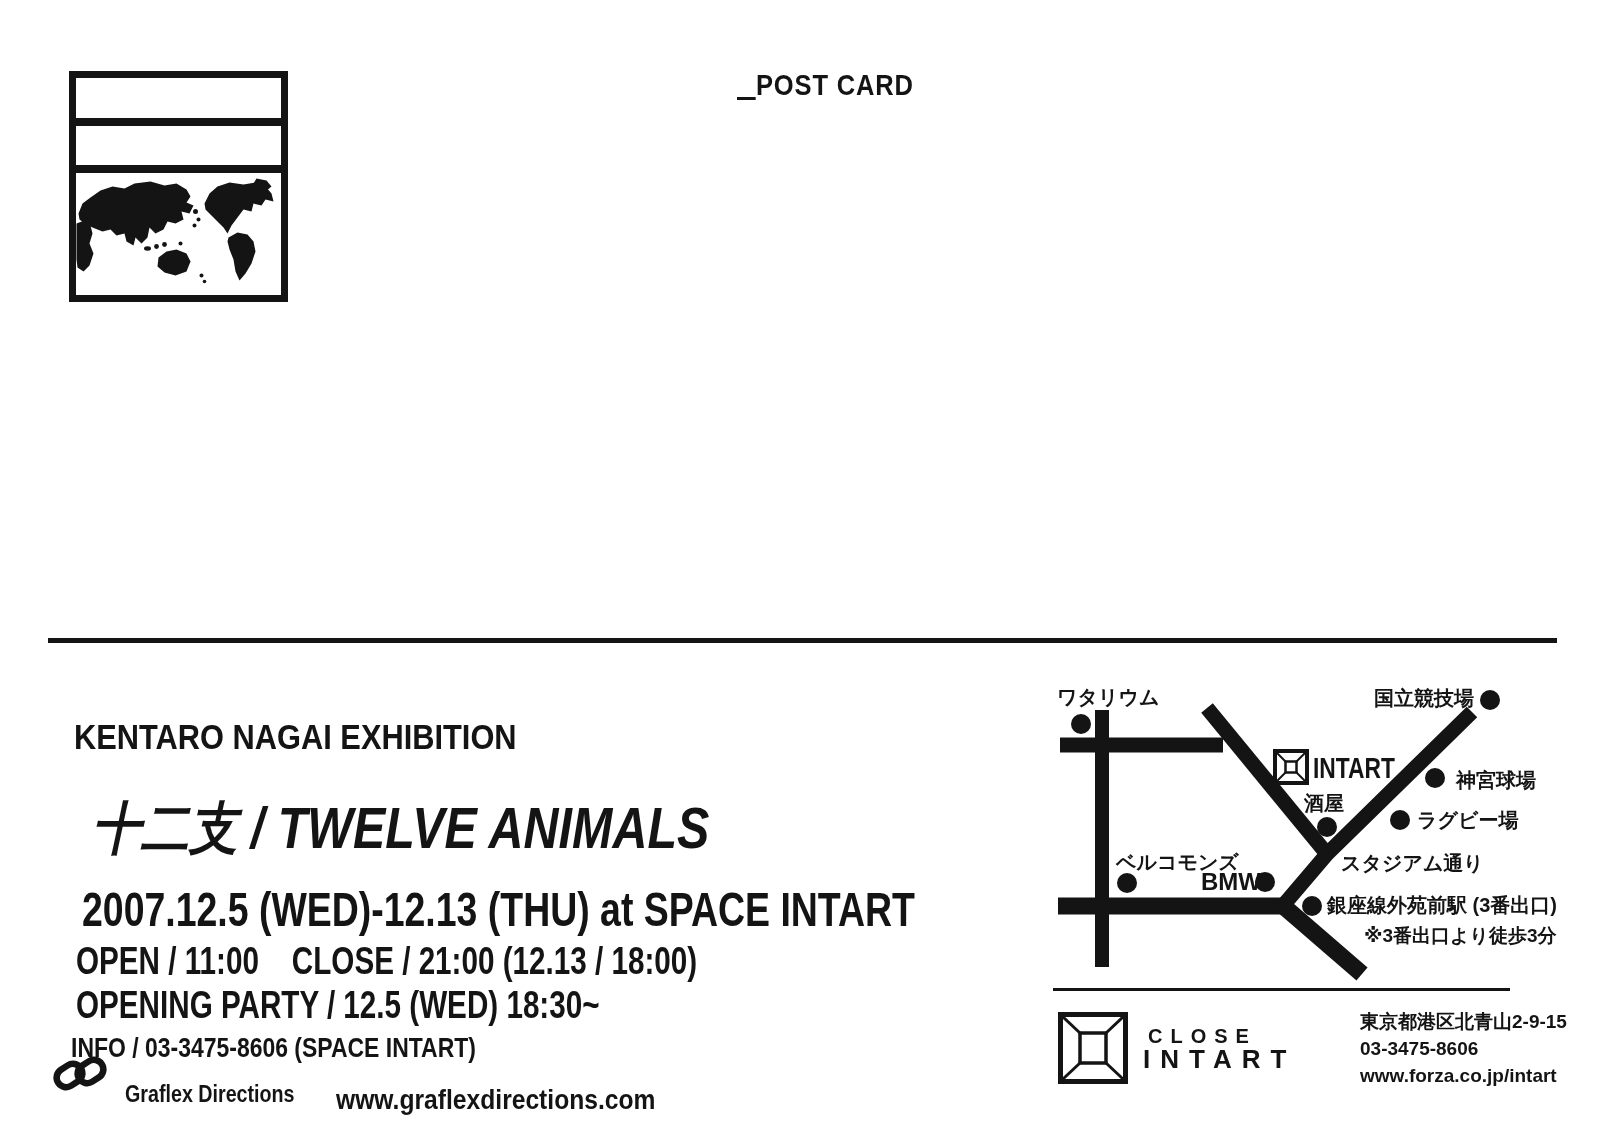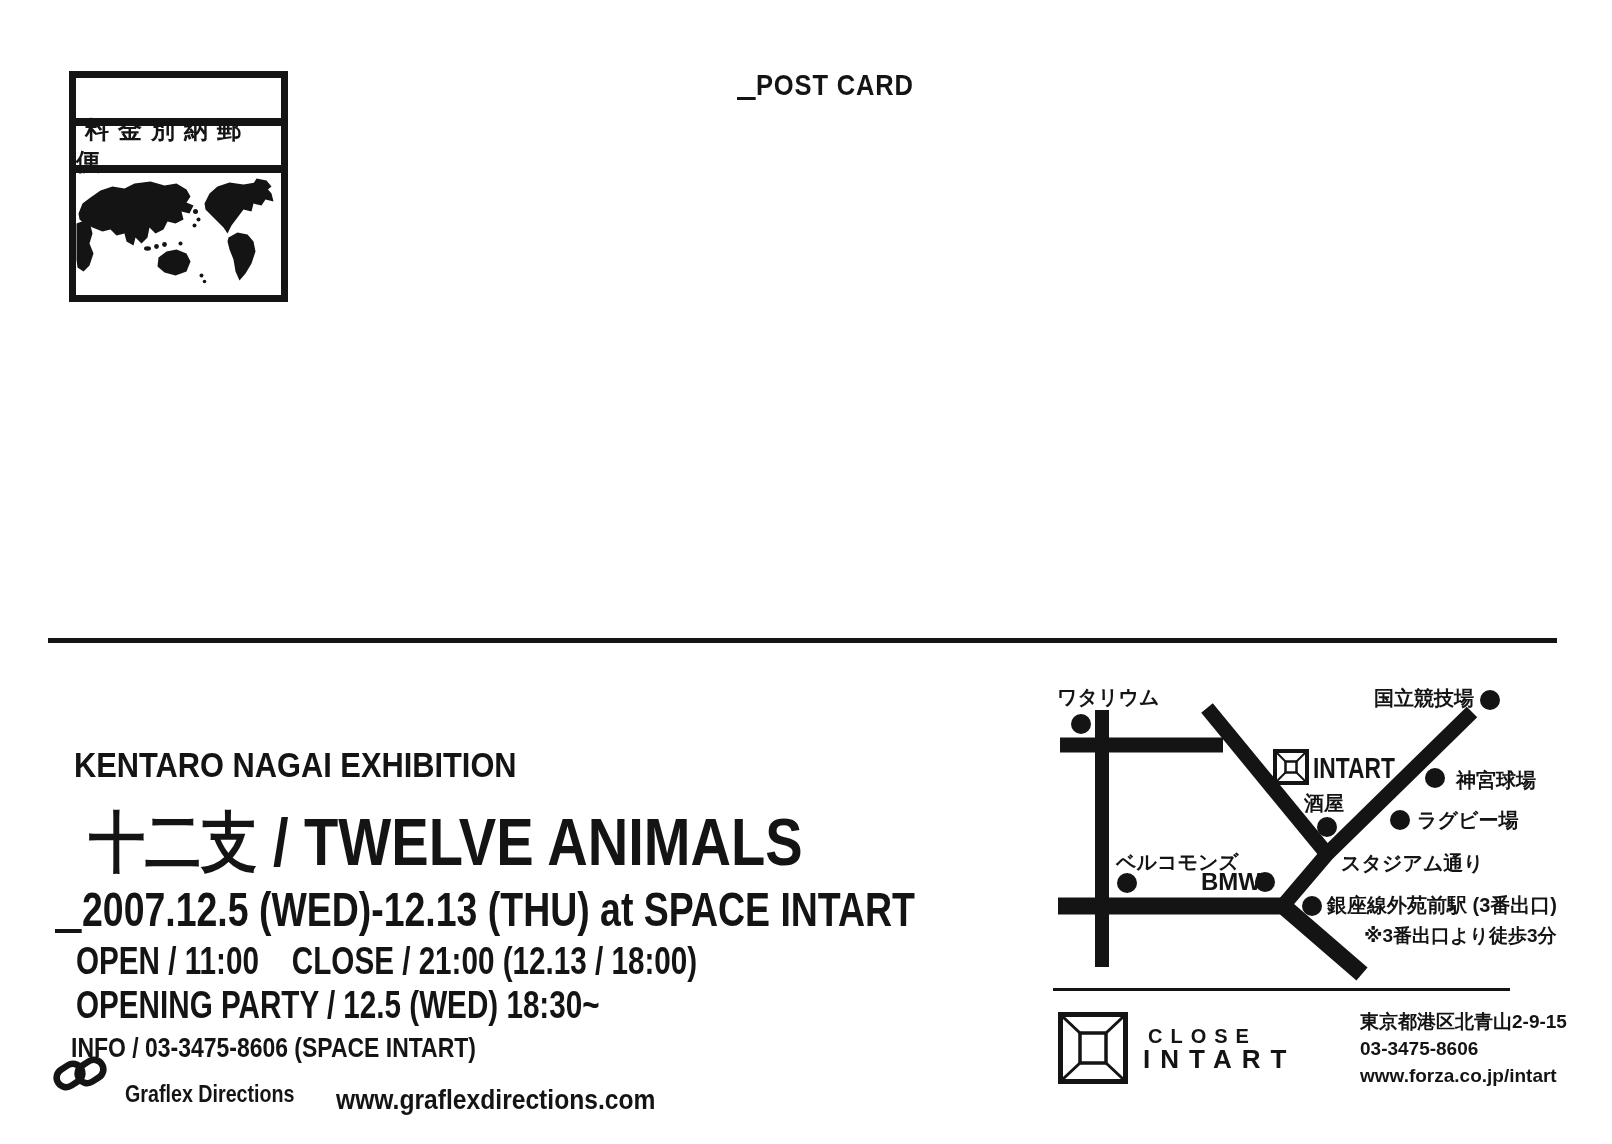--- a/index.html
+++ b/index.html
@@ -23,23 +23,20 @@
 </head>
 <body>
 
 <div class="abs line" style="left:737px;top:40px;font-size:30px;letter-spacing:1px;text-decoration:underline;">
   <span class="cx" style="transform:scaleX(.85);">POST CARD</span>
 </div>
 
 <div class="abs stamp">
   <div class="abs" style="left:0;top:0;width:100%;height:40px;background:#fff;"></div>
   <div class="abs bar" style="left:0;top:40px;width:100%;height:8px;"></div>
-  <div class="abs stamp-band-label">
-    <span>料金別納郵便</span>
-  </div>
   <div class="abs bar" style="left:0;top:87px;width:100%;height:8px;"></div>
 
   <svg class="abs" style="left:0px;top:95px;" width="205" height="122" viewBox="-0.5 -2.5 205 122">
     <g fill="#141414" stroke="none">
       <polygon points="2,38 6,28 14,22 24,15 36,11 48,13 58,8 74,6 88,10 100,8 110,14 114,21 110,27 117,30 113,38 105,36 107,44 99,48 91,46 87,54 79,58 73,52 71,62 65,68 59,62 57,70 50,66 48,58 40,60 34,54 26,56 16,52 8,48 3,44"></polygon>
       <polygon points="0,48 8,45 14,50 16,58 13,68 17,78 13,90 7,96 1,92 0,84"></polygon>
       <polygon points="82,82 90,76 100,74 110,78 114,86 110,96 99,100 88,97 81,91"></polygon>
       <polygon points="128,28 133,18 141,11 153,7 167,9 179,7 189,11 195,18 197,26 189,24 185,30 177,28 175,36 167,34 161,42 155,50 151,58 147,52 141,46 135,40 129,34"></polygon>
       <polygon points="180,3 190,5 195,11 189,16 181,14 177,8"></polygon>
       <polygon points="152,62 161,57 171,59 177,66 179,76 175,88 169,98 163,105 159,96 157,84 153,74 151,66"></polygon>
@@ -51,29 +48,29 @@
       <circle cx="88" cy="69" r="2.4"></circle>
       <circle cx="104" cy="68" r="2"></circle>
       <circle cx="125" cy="100" r="2"></circle>
       <circle cx="128" cy="106" r="1.8"></circle>
     </g>
   </svg>
 </div>
 
 <div class="abs bar" style="left:48px;top:638px;width:1509px;height:5px;"></div>
 
-<div class="abs line" style="left:55px;top:712px;font-size:35px;">
+<div class="abs line" style="left:55px;top:684px;font-size:35px;">
   <span class="cx" style="transform:scaleX(.88);">KENTARO NAGAI EXHIBITION</span>
 </div>
 
-<div class="abs line" style="left:52px;top:743px;font-size:66px;">
+<div class="abs line" style="left:60px;top:743px;font-size:57px;font-style:italic;">
   <span class="cx" style="transform:scaleX(.85);">十二支 / TWELVE ANIMALS</span>
 </div>
 
-<div class="abs line" style="left:55px;top:838px;font-size:48px;text-decoration:underline;">
+<div class="abs line" style="left:55px;top:838px;font-size:48px;">
   <span class="cx" style="transform:scaleX(.78);">2007.12.5 (WED)-12.13 (THU) at SPACE INTART</span>
 </div>
 
 <div class="abs line" style="left:55px;top:904px;font-size:38px;">
   <span class="cx" style="transform:scaleX(.78);">OPEN / 11:00    CLOSE / 21:00 (12.13 / 18:00)</span>
 </div>
 
 <div class="abs line" style="left:55px;top:948px;font-size:38px;">
   <span class="cx" style="transform:scaleX(.78);">OPENING PARTY / 12.5 (WED) 18:30~</span>
 </div>

